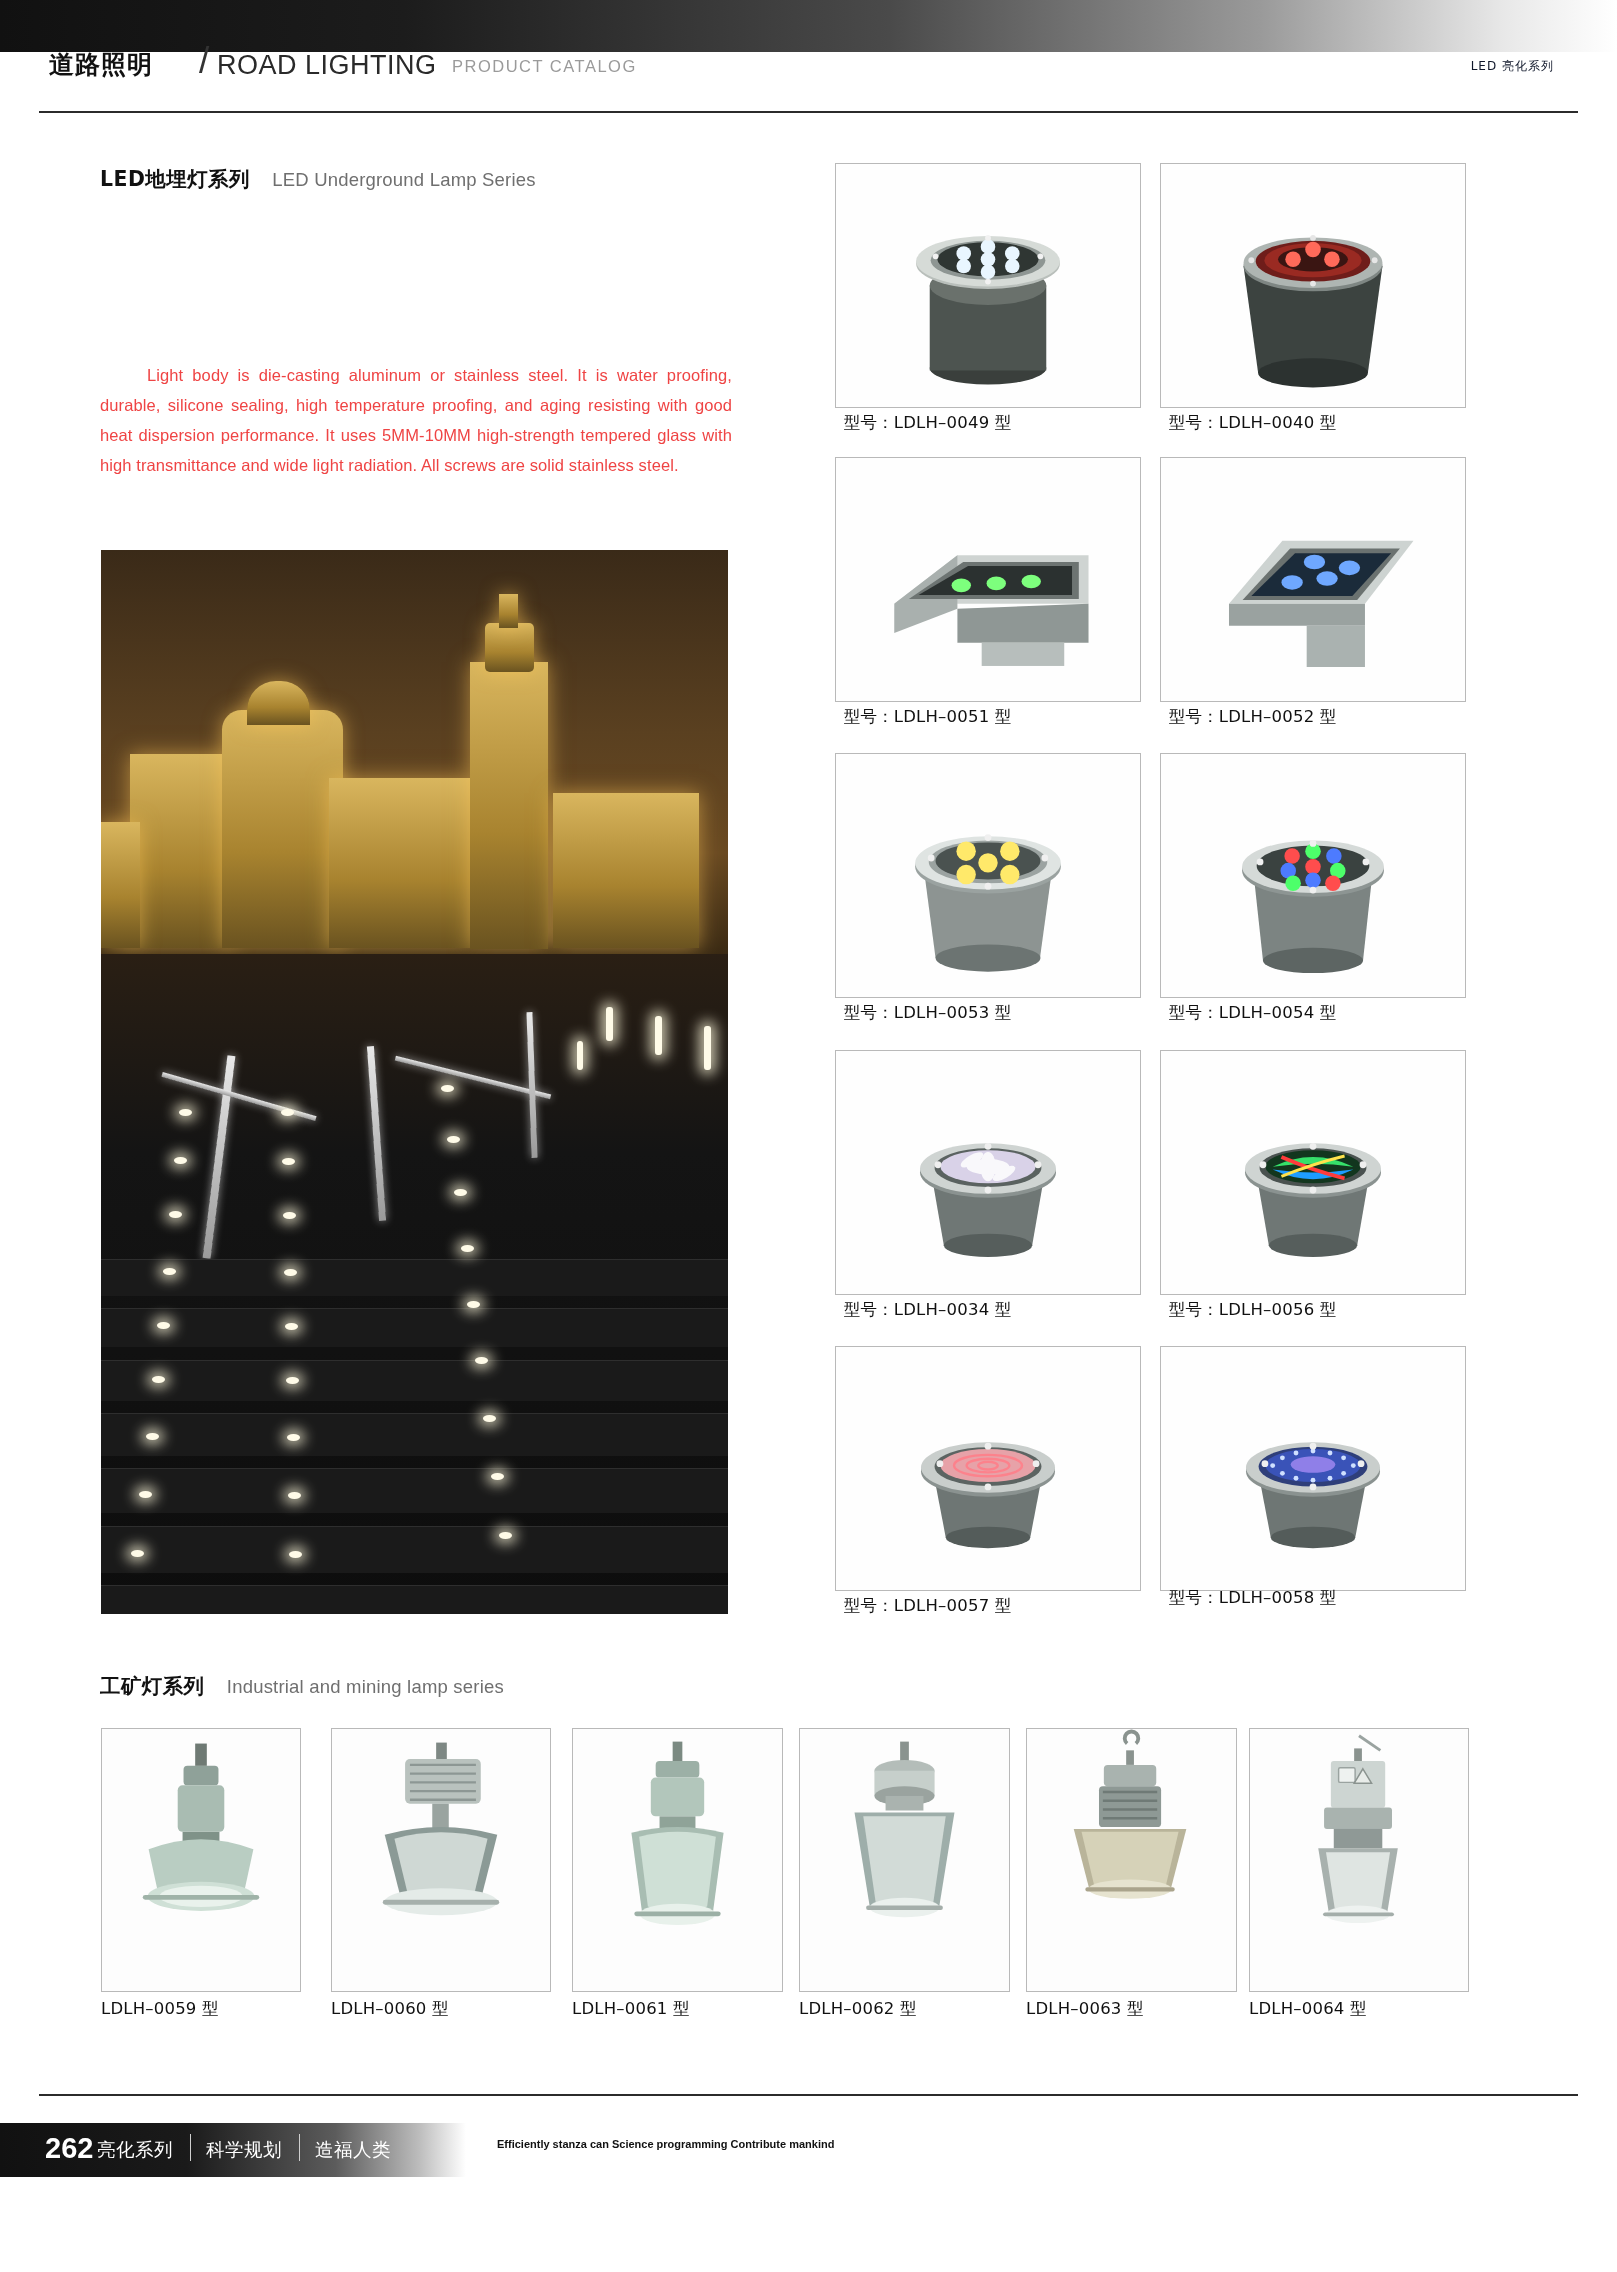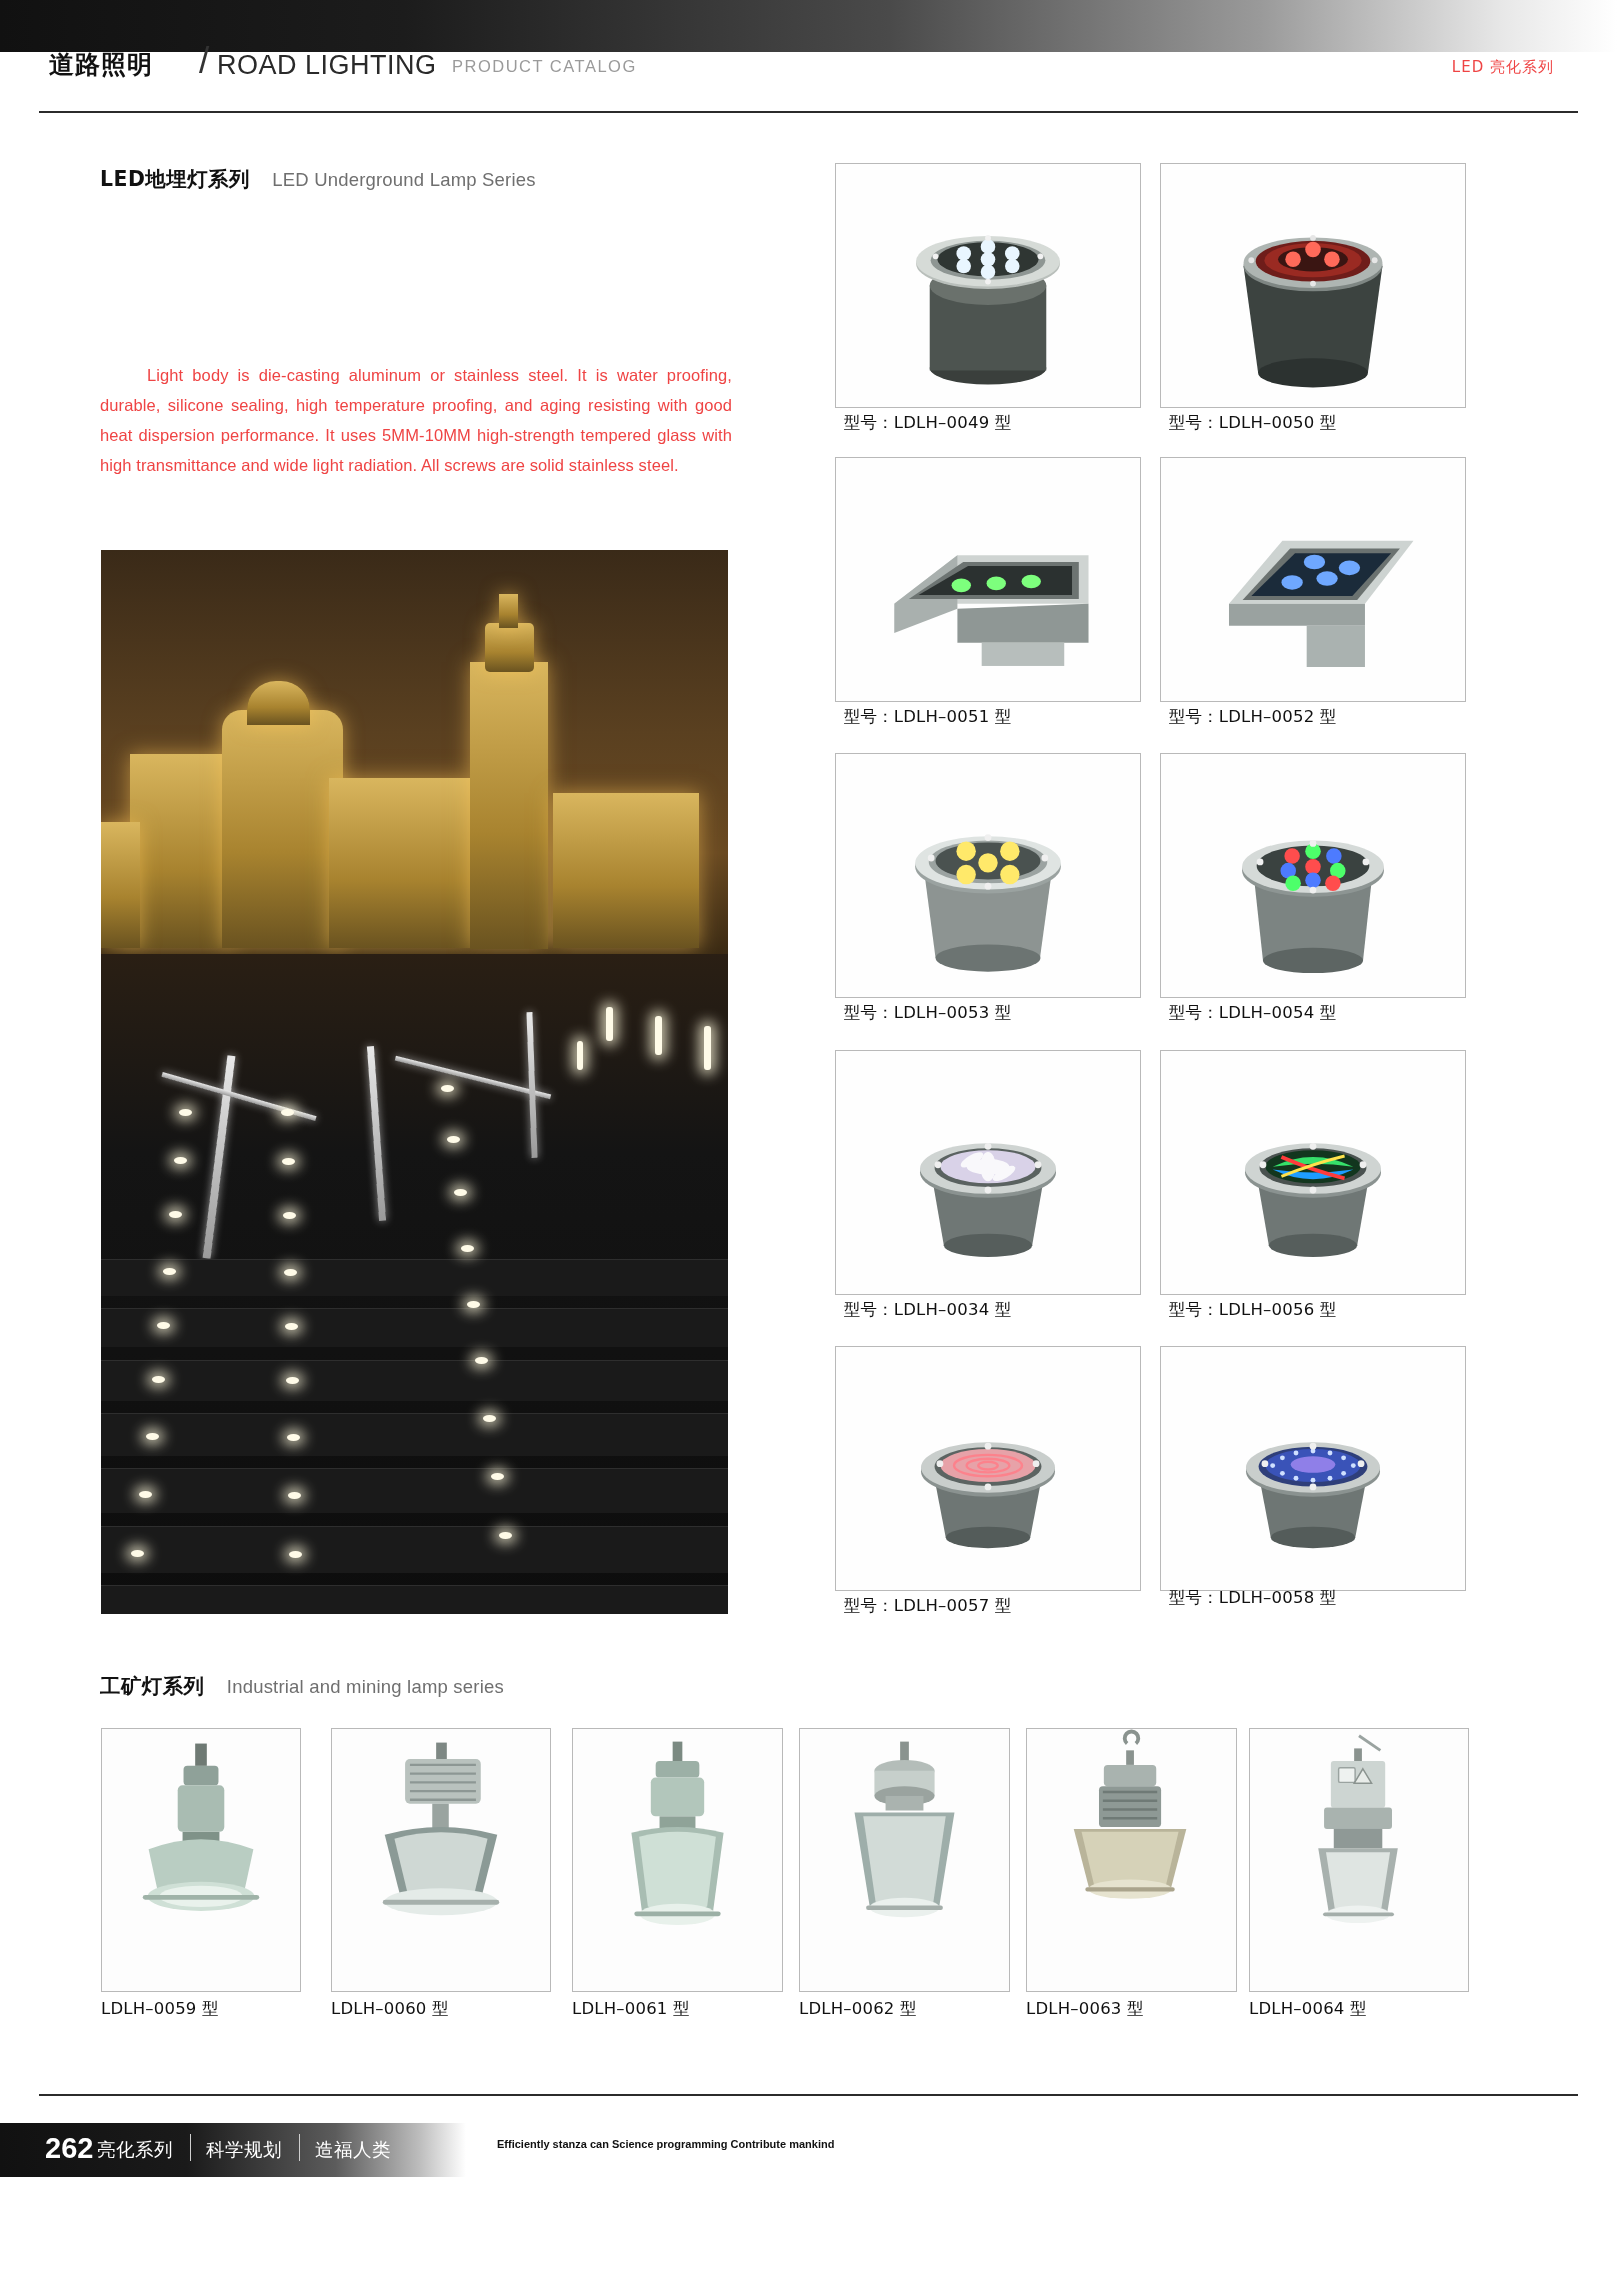--- a/index.html
+++ b/index.html
@@ -70,22 +70,22 @@
     left: 452px;
     top: 57px;
     font-size: 16.5px;
     color: #9a9a9a;
     letter-spacing: 1.5px;
   }
   .header-right {
     position: absolute;
     right: 63px;
     top: 58px;
-    font-size: 15px;
-    color: #ef4444;
+    font-size: 12px;
+    color: #0f172a;
     letter-spacing: 1px;
     font-family: "DejaVu Sans", sans-serif;
   }
   .header-rule {
     position: absolute;
     left: 39px;
     top: 111px;
     width: 1539px;
     height: 1.5px;
     background: #2b2b2b;
@@ -388,21 +388,21 @@
           <circle cx="313" cy="176" r="16"></circle>
         </g>
         <g fill="#e6e6e6">
           <circle cx="186" cy="198" r="6"></circle>
             <circle cx="440" cy="198" r="6"></circle>
           <circle cx="313" cy="152" r="6"></circle>
             <circle cx="313" cy="246" r="6"></circle>
         </g>
       </svg>
     </div>
-    <div class="prod-cap" style="left:8.7px; top:249px;">型号：LDLH–0050 型</div>
+    <div class="prod-cap" style="left:8.7px; top:249px;">型号：LDLH–0040 型</div>
   </div>
 
   <div class="prod-cell" style="left:835px; top:457px;">
     <div class="prod-frame" style="width:304px; height:243px;">
       <svg class="art" viewBox="0 0 626 500" preserveAspectRatio="xMidYMid meet">
         <rect width="626" height="500" fill="#fefefe"></rect>
         <path d="M120 300 L250 200 L520 200 L520 300 Z" fill="#cfd4d2"></path>
         <path d="M120 300 L120 360 L250 310 L250 200 Z" fill="#a9b0ae"></path>
         <path d="M250 310 L250 380 L520 380 L520 300 Z" fill="#8f9795"></path>
         <path d="M150 290 L262 214 L500 214 L500 290 Z" fill="#6d7472"></path>

